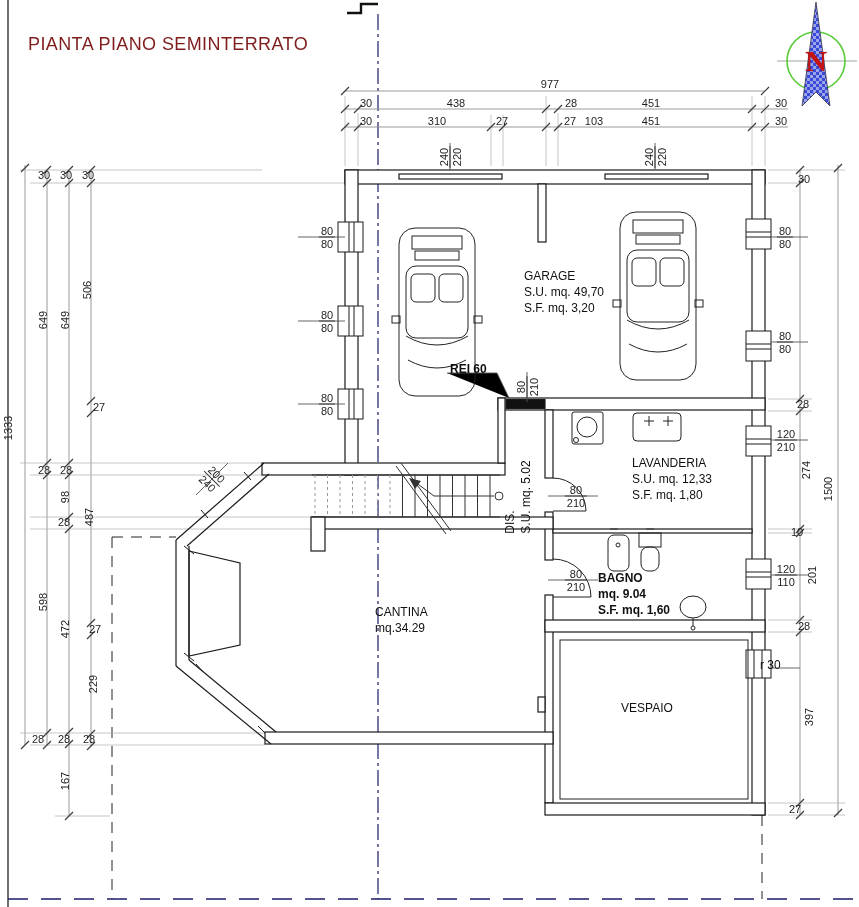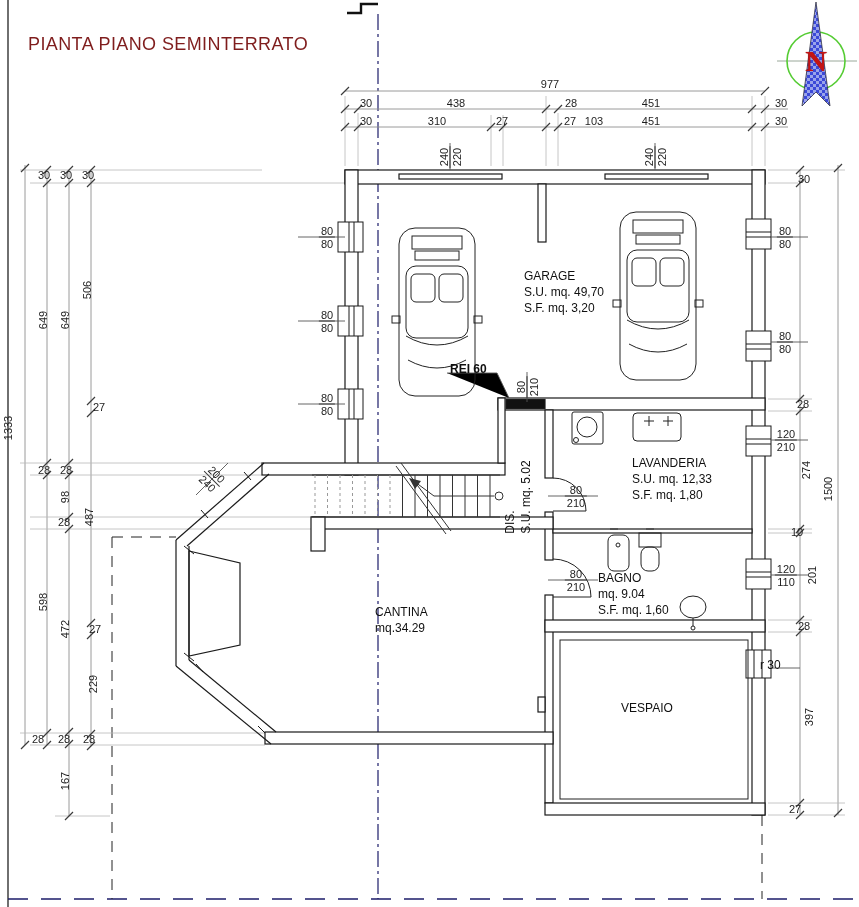--- a/index.html
+++ b/index.html
@@ -282,21 +282,21 @@
       <div class="room" style="left: 524px; top: 268px;">
         <div>GARAGE</div>
         <div>S.U. mq. 49,70</div>
         <div>S.F. mq. 3,20</div>
       </div>
       <div class="room" style="left: 632px; top: 455px;">
         <div>LAVANDERIA</div>
         <div>S.U. mq. 12,33</div>
         <div>S.F. mq. 1,80</div>
       </div>
-      <div class="room" style="left: 598px; top: 570px;">
+      <div class="room" style="left: 598px; top: 570px; font-weight: bold;">
         <div>BAGNO</div>
         <div>mq. 9.04</div>
         <div>S.F. mq. 1,60</div>
       </div>
       <div class="room" style="left: 351px; top: 604px; margin-left: 24px;">
         <div>CANTINA</div>
         <div>mq.34.29</div>
       </div>
       <div class="room" style="left: 621px; top: 700px;">
         <div>VESPAIO</div>

